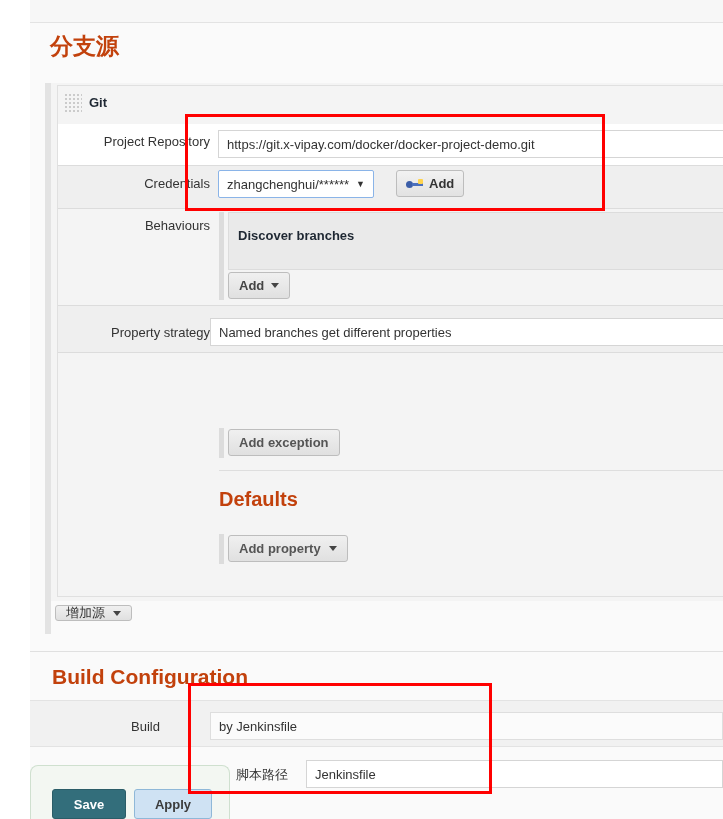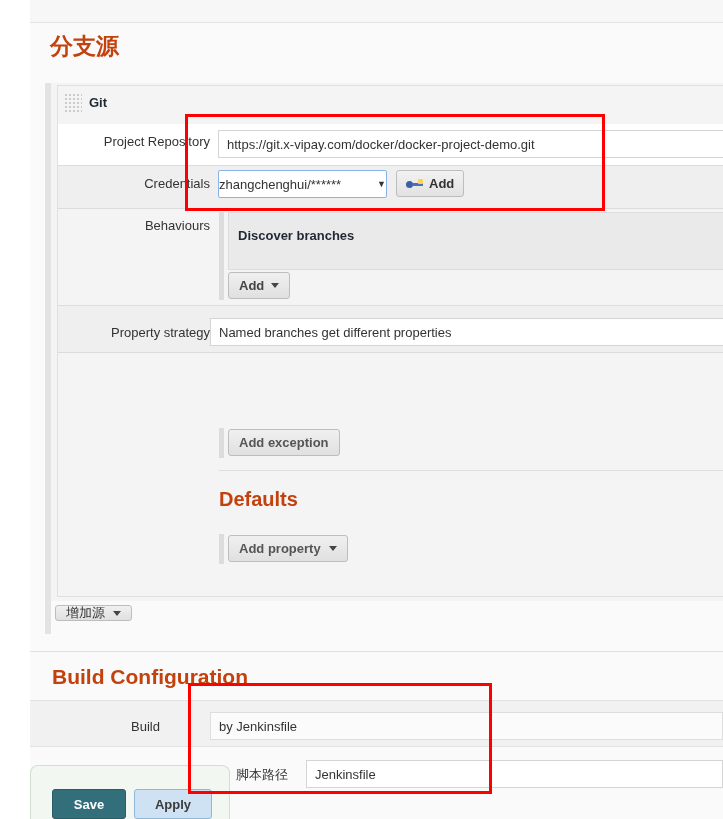--- a/index.html
+++ b/index.html
@@ -72,23 +72,23 @@
   .stripe.line-bot { border-bottom:1px solid #dcdcdc; }
   .stripe.line-top { border-top:1px solid #dcdcdc; }
 
   
   #lbl-repo { left:60px; top:134px; width:150px; }
   #fld-repo { left:218px; top:130px; width:520px; }
 
   
   #lbl-cred { left:60px; top:176px; width:150px; }
   #sel-cred {
-    position:absolute; left:218px; top:170px; width:169px; height:28px;
+    position:absolute; left:218px; top:170px; width:156px; height:28px;
     background:#ffffff; border:1px solid #8ab4e8; border-radius:2px;
-    display:flex; align-items:center; padding:0 0; font-size:13px; color:#333;
+    display:flex; align-items:center; padding:0 8px; font-size:13px; color:#333;
   }
   #sel-cred .caret { margin-left:auto; font-size:9px; color:#333; }
   #btn-add-cred {
     position:absolute; left:396px; top:170px; height:27px; padding:0 9px;
     background:linear-gradient(#f2f2f2,#e2e2e2); border:1px solid #bdbdbd; border-radius:3px;
     display:flex; align-items:center; gap:5px; font-size:13px; font-weight:bold; color:#333;
   }
   .key-icon { width:18px; height:12px; position:relative; display:inline-block; }
   .key-icon .bow { position:absolute; left:0; top:3px; width:7px; height:7px; border-radius:50%; background:#3b5ea8; }
   .key-icon .shaft { position:absolute; left:6px; top:5px; width:11px; height:3px; background:#4a6fbd; }

